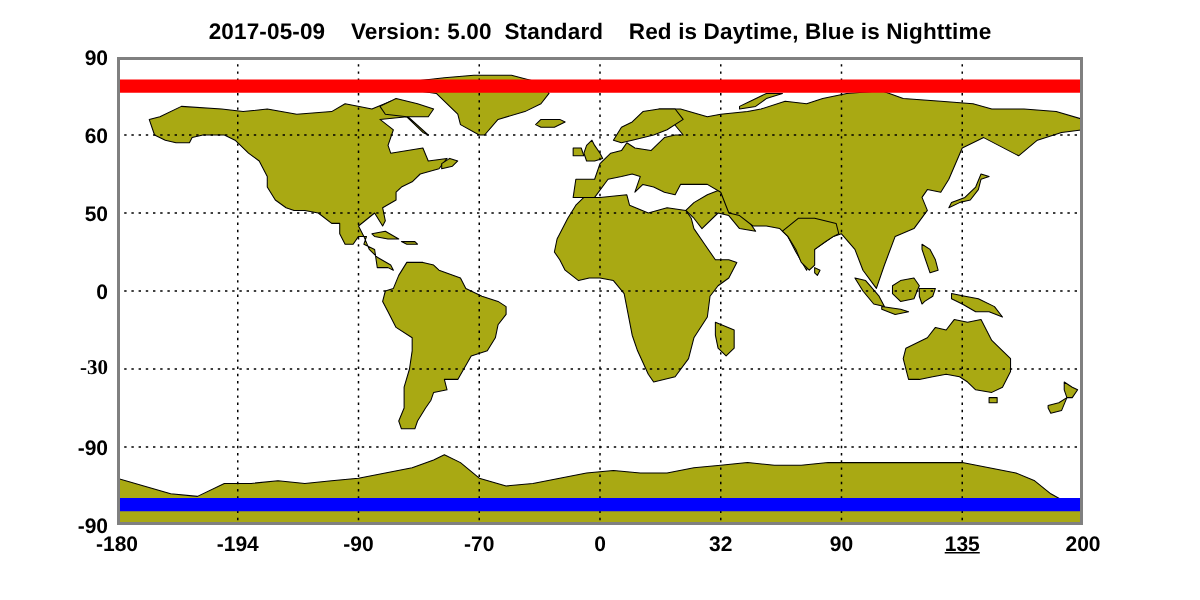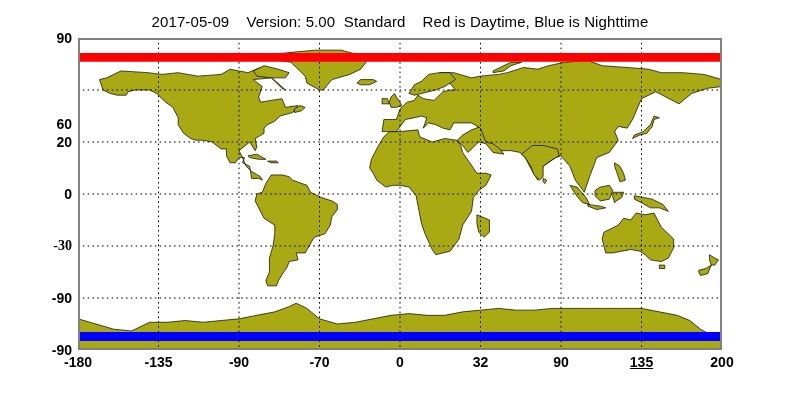--- a/index.html
+++ b/index.html
@@ -20,21 +20,21 @@
     height: 400px;
     background: #ffffff;
   }
   #title {
     position: absolute;
     left: 0;
     top: 13px;
     width: 800px;
     text-align: center;
     font-size: 15px;
-    font-weight: normal;
+    font-weight: bold;
     color: #000000;
     letter-spacing: 0.1px;
     white-space: pre;
   }
   #plot-wrap {
     position: absolute;
     left: 78px;
     top: 38px;
     width: 644px;
     height: 312px;
@@ -201,30 +201,30 @@
           <line x1="0" y1="300.04" x2="644" y2="300.04" stroke="#0000ff" stroke-width="2.6"></line>
           <line x1="0" y1="301.6" x2="644" y2="301.6" stroke="#0000ff" stroke-width="2.6"></line>
         </g>
 
       <rect x="0.75" y="0.75" width="642.5" height="310.5" fill="none" stroke="#808080" stroke-width="2.5"></rect>
     </svg>
   </div>
 
   <div id="ytick-layer">
       <div class="ytick-label" style="top: 31px;">90</div>
-      <div class="ytick-label" style="top: 83px; margin-top: 34px;">60</div>
-      <div class="ytick-label" style="top: 135px;">20</div>
+      <div class="ytick-label" style="top: 83px;">60</div>
+      <div class="ytick-label" style="top: 135px;">50</div>
       <div class="ytick-label" style="top: 187px;">0</div>
       <div class="ytick-label" style="top: 239px; font-family: Liberation Serif, serif;">-30</div>
       <div class="ytick-label" style="top: 291px;">-90</div>
       <div class="ytick-label" style="top: 343px;">-90</div>
     </div>
   <div id="xtick-layer">
       <div class="xtick-label" style="left: 38px; width: 80px;">-180</div>
-      <div class="xtick-label" style="left: 118.5px; width: 80px;">-135</div>
+      <div class="xtick-label" style="left: 118.5px; width: 80px;">-194</div>
       <div class="xtick-label" style="left: 199px; width: 80px;">-90</div>
       <div class="xtick-label" style="left: 279.5px; width: 80px;">-70</div>
       <div class="xtick-label" style="left: 360px; width: 80px;">0</div>
       <div class="xtick-label" style="left: 440.5px; width: 80px;">32</div>
       <div class="xtick-label" style="left: 521px; width: 80px;">90</div>
       <div class="xtick-label" style="left: 601.5px; width: 80px; text-decoration: underline;">135</div>
       <div class="xtick-label" style="left: 682px; width: 80px;">200</div>
     </div>
 
 </div>

